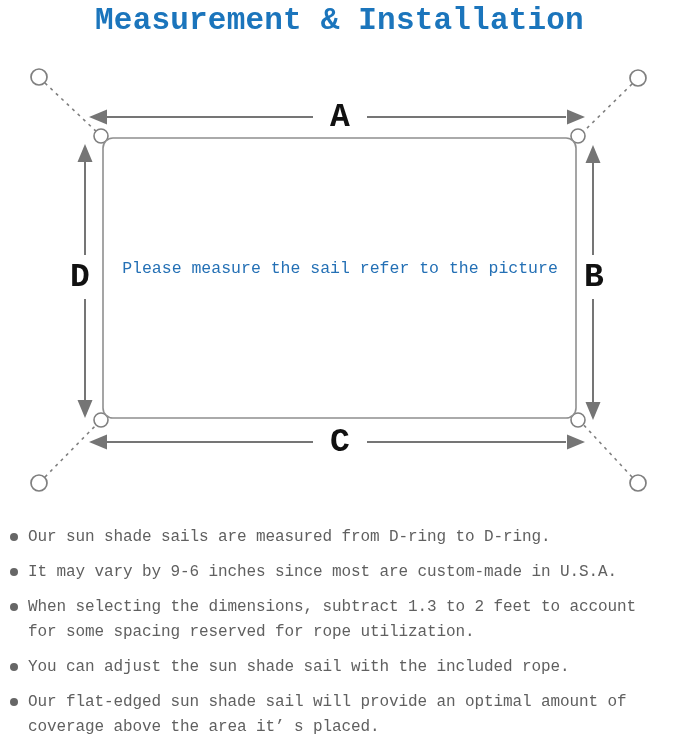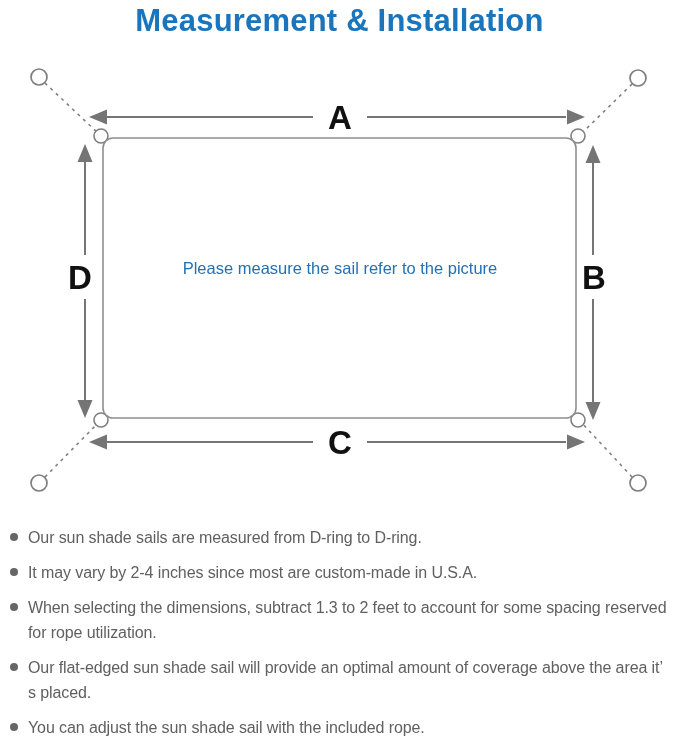--- a/index.html
+++ b/index.html
@@ -1,20 +1,20 @@
 <!DOCTYPE html>
 <html><head>
 <meta charset="utf-8">
 <style>
   html,body{margin:0;padding:0;background:#fff;}
   .page{
     position:relative;
     width:679px;height:739px;
     background:#fff;
-    font-family:Liberation Sans, sans-serif;
+    font-family:Liberation Mono, monospace;
     overflow:hidden;
     box-sizing:border-box;
   }
   .title{
     padding-top:3px;
     height:52px;
     text-align:center;
     font-size:31px;
     font-weight:700;
     color:#1b75bc;
@@ -137,29 +137,29 @@
     </div>
   </div>
 
   <div class="notes">
     <div class="note-item">
       <span class="note-dot"></span>
       <span>Our sun shade sails are measured from D-ring to D-ring.</span>
     </div>
     <div class="note-item">
       <span class="note-dot"></span>
-      <span>It may vary by 2-4 inches since most are custom-made in U.S.A.</span>
+      <span>It may vary by 9-6 inches since most are custom-made in U.S.A.</span>
     </div>
     <div class="note-item">
       <span class="note-dot"></span>
       <span>When selecting the dimensions, subtract 1.3 to 2 feet to account for some spacing reserved for rope utilization.</span>
     </div>
     <div class="note-item">
       <span class="note-dot"></span>
-      <span>Our flat-edged sun shade sail will provide an optimal amount of coverage above the area it’ s placed.</span>
+      <span>You can adjust the sun shade sail with the included rope.</span>
     </div>
     <div class="note-item">
       <span class="note-dot"></span>
-      <span>You can adjust the sun shade sail with the included rope.</span>
+      <span>Our flat-edged sun shade sail will provide an optimal amount of coverage above the area it’ s placed.</span>
     </div>
   </div>
 
 </div>
 
 </body></html>

